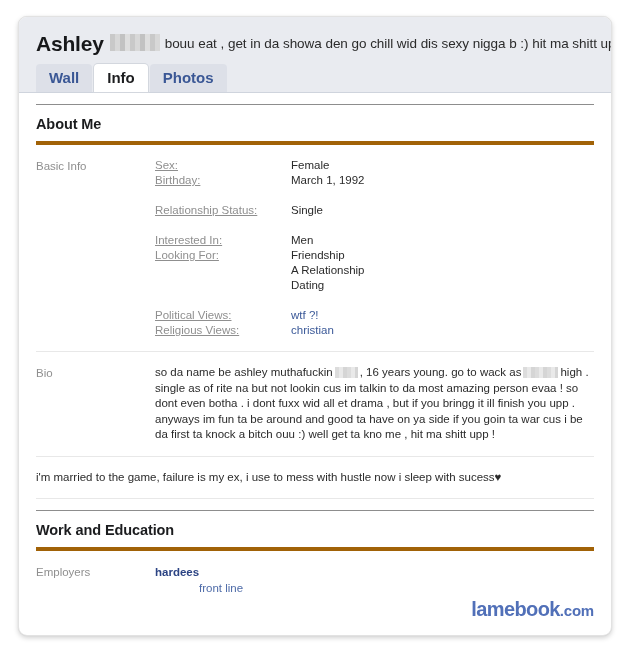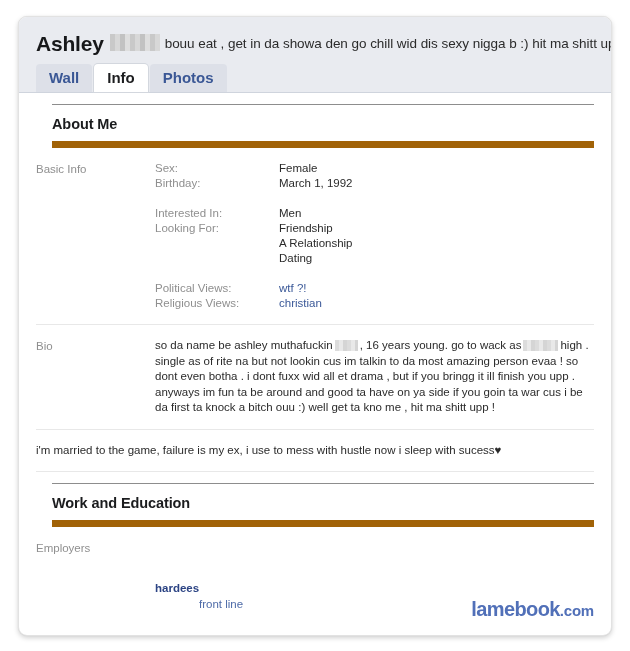--- a/index.html
+++ b/index.html
@@ -115,23 +115,23 @@
   .card-body {
     padding: 0 17px 0 17px;
     background: #ffffff;
   }
 
   .section-head {
     font-size: 14.5px;
     font-weight: bold;
     color: #1b1c1e;
     border-top: 1px solid #8d8d8d;
-    border-bottom: 7px solid #a16207;
+    border-bottom: 4px solid #a16207;
     padding: 11px 0 9px 0;
-    margin: 11px 0 0 16px;
+    margin: 11px 0 0 0;
     letter-spacing: -0.1px;
   }
 
   .row {
     display: flex;
     padding: 13px 0 13px 0;
     border-bottom: 1px solid #e8e8e8;
     justify-content: center;
   }
   .row:last-child { border-bottom: none; }
@@ -162,21 +162,22 @@
   .pair-k, .pair-v {
     display: table-cell;
     font-size: 11.5px;
     line-height: 15px;
     padding: 0 0 0 0;
     vertical-align: top;
   }
   .pair-k {
     color: #8f8f8f;
     width: 118px;
-    padding-right: 6px;
+    padding-right: 18px;
+    text-decoration: underline;
   }
   .pair-v {
     color: #2b2b2b;
   }
   .pair-gap .pair-k, .pair-gap .pair-v { padding-top: 15px; }
   .pair-tight .pair-k, .pair-tight .pair-v { padding-top: 0; }
   .link {
     color: #3b5998;
     text-decoration: none;
     cursor: pointer;
@@ -199,21 +200,20 @@
   .redact-w2 { width: 35px; }
 
   .emp-name {
     color: #2c4484;
     font-weight: bold;
     font-size: 11.5px;
     display: block;
     text-decoration: none;
     line-height: 16px;
     cursor: pointer;
-    margin-top: 40px;
   }
   .emp-role {
     color: #4e6ba8;
     font-size: 11.5px;
     display: block;
     line-height: 16px;
     text-decoration: none;
     cursor: pointer;
     margin-left: 44px;
   }
@@ -268,20 +268,24 @@
           <div class="pairs">
             <div class="pair pair-tight">
               <div class="pair-k">Sex:</div>
               <div class="pair-v">Female</div>
             </div>
             <div class="pair pair-tight">
               <div class="pair-k">Birthday:</div>
               <div class="pair-v">March 1, 1992</div>
             </div>
             <div class="pair pair-gap">
+              <div class="pair-k">Relationship Status:</div>
+              <div class="pair-v">Single</div>
+            </div>
+            <div class="pair pair-gap">
               <div class="pair-k">Interested In:</div>
               <div class="pair-v">Men</div>
             </div>
             <div class="pair pair-tight">
               <div class="pair-k">Looking For:</div>
               <div class="pair-v">Friendship</div>
             </div>
             <div class="pair pair-tight">
               <div class="pair-k"></div>
               <div class="pair-v">A Relationship</div>

